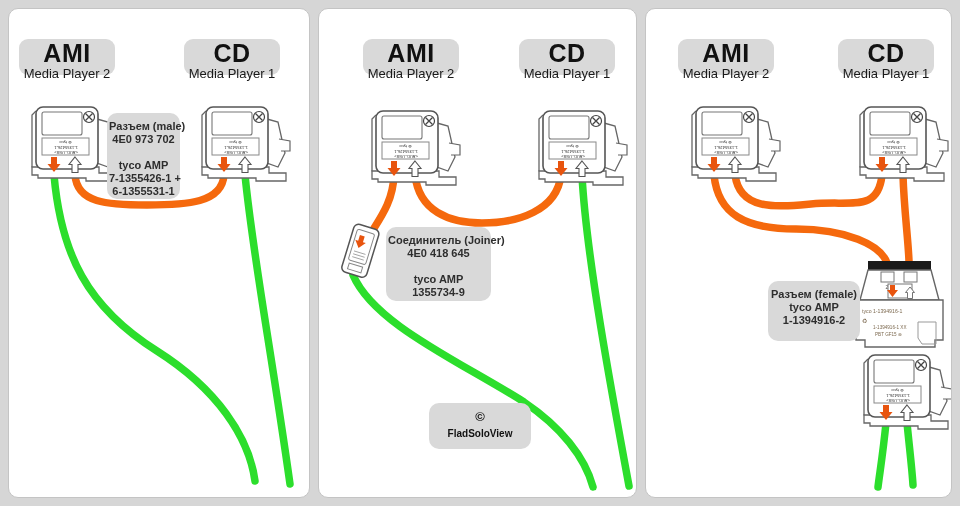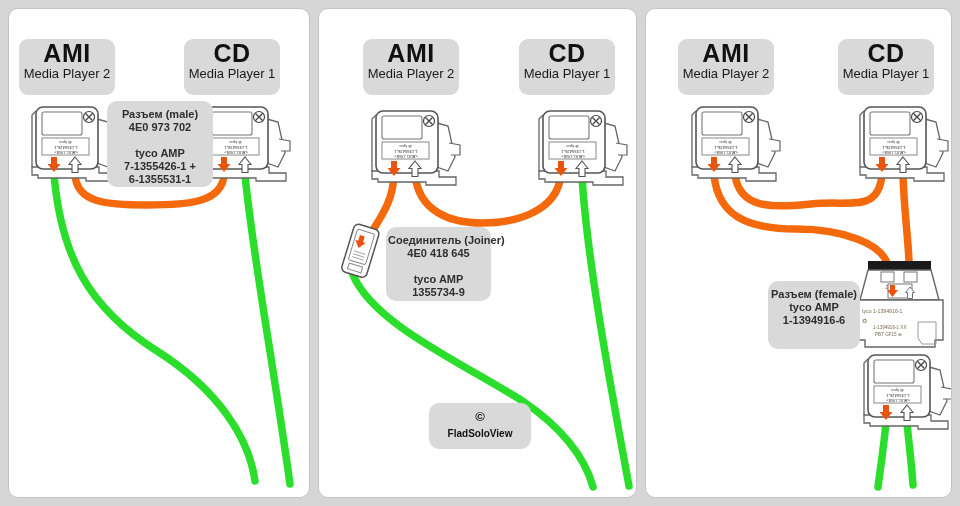--- a/index.html
+++ b/index.html
@@ -4,21 +4,21 @@
 <style>
   html,body{margin:0;padding:0;background:#d6d6d6;}
   .stage{position:relative;width:960px;height:506px;background:#d6d6d6;
          font-family:"Liberation Sans",sans-serif;overflow:hidden;}
   .panel{position:absolute;top:8px;height:490px;background:#fff;
          border:1px solid #c4c4c4;border-radius:10px;box-sizing:border-box;}
   #p1{left:8px;width:302px;}
   #p2{left:318px;width:319px;}
   #p3{left:645px;width:307px;}
   .wiring{position:absolute;left:0;top:0;}
-  .tag{position:absolute;width:96px;height:56px;background:#d9d9d9;border-radius:9px;
+  .tag{position:absolute;width:96px;height:36px;background:#d9d9d9;border-radius:9px;
        text-align:center;padding-top:1px;box-sizing:border-box;}
   .tag .t{font-size:25px;font-weight:bold;line-height:27px;letter-spacing:0.5px;color:#111;}
   .tag .s{font-size:13px;line-height:14px;color:#1a1a1a;}
   .note{position:absolute;background:#d9d9d9;border-radius:10px;text-align:center;
         font-weight:bold;font-size:11px;color:#2e2e2e;padding:7px 2px;box-sizing:border-box;}
   .note-line{min-height:13px;line-height:13px;white-space:nowrap;}
   .credit{position:absolute;background:#d9d9d9;border-radius:10px;text-align:center;
           font-weight:bold;color:#111;padding-top:6px;box-sizing:border-box;}
   .credit .c{font-size:13px;line-height:16px;}
   .credit .n{font-size:10px;line-height:18px;}
@@ -87,21 +87,21 @@
       <use href="#male-conn" x="190" y="96" width="92" height="80"></use>
     </svg>
     <div class="tag" style="left:10px;top:30px;">
       <div class="t">AMI</div>
       <div class="s">Media Player 2</div>
     </div>
     <div class="tag" style="left:175px;top:30px;">
       <div class="t">CD</div>
       <div class="s">Media Player 1</div>
     </div>
-    <div class="note" style="left:98px;top:92px;width:106px;height:86px;">
+    <div class="note" style="left:98px;top:104px;width:73px;height:86px;">
       <div class="note-line">Разъем (male)</div>
       <div class="note-line">4E0 973 702</div>
       <div class="note-line"></div>
       <div class="note-line">tyco AMP</div>
       <div class="note-line">7-1355426-1 +</div>
       <div class="note-line">6-1355531-1</div>
     </div>
   </section>
 
   <section class="panel" id="p2">
@@ -150,20 +150,20 @@
       <use href="#male-conn" x="215" y="344" width="92" height="80"></use>
     </svg>
     <div class="tag" style="left:32px;top:30px;">
       <div class="t">AMI</div>
       <div class="s">Media Player 2</div>
     </div>
     <div class="tag" style="left:192px;top:30px;">
       <div class="t">CD</div>
       <div class="s">Media Player 1</div>
     </div>
-    <div class="note" style="left:122px;top:272px;width:92px;height:68px;">
+    <div class="note" style="left:122px;top:272px;width:92px;height:60px;">
       <div class="note-line">Разъем (female)</div>
       <div class="note-line">tyco AMP</div>
-      <div class="note-line">1-1394916-6</div>
+      <div class="note-line">1-1394916-2</div>
     </div>
   </section>
 
 </div>
 
 </body></html>

